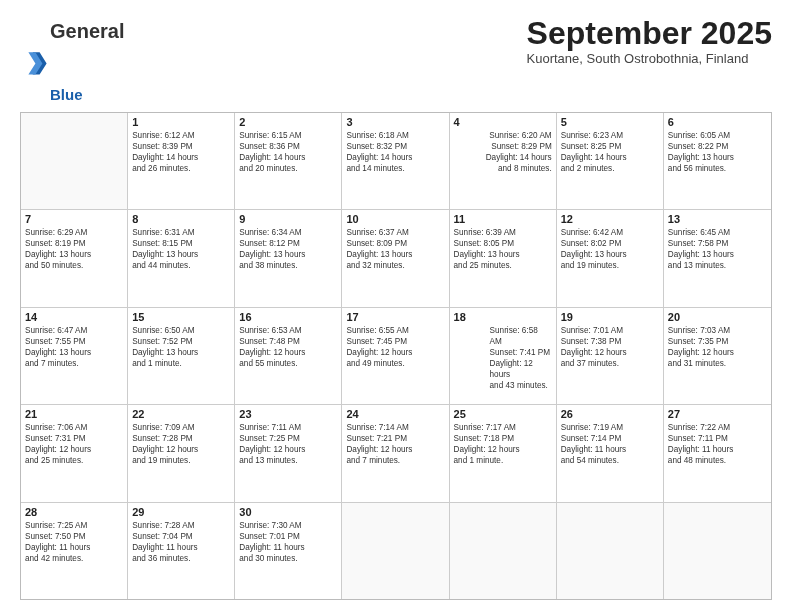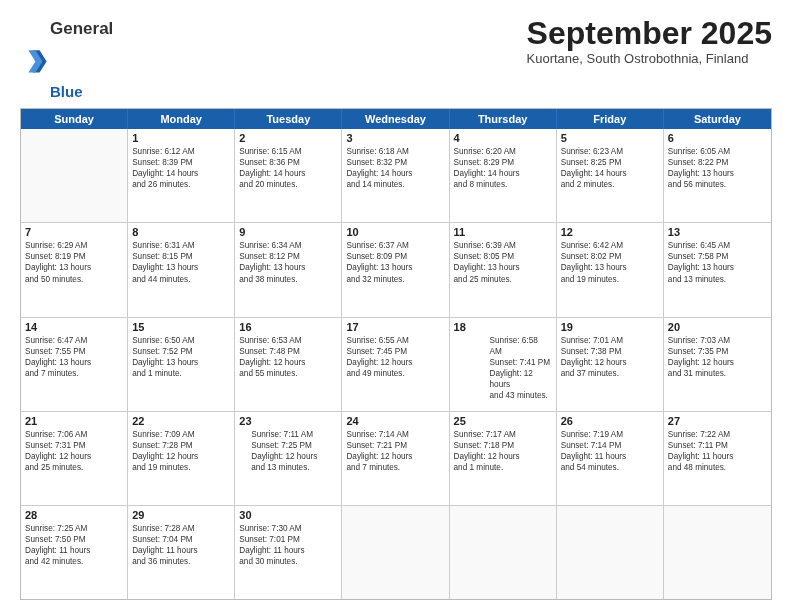--- a/index.html
+++ b/index.html
@@ -27,21 +27,21 @@
       display: flex;
       align-items: center;
       margin-top: 4px;
     }
     .logo-text {
       display: flex;
       flex-direction: column;
       line-height: 1.1;
     }
     .logo-general {
-      font-size: 17px;
+      font-size: 20px;
       font-weight: bold;
       color: #333;
     }
     .logo-blue {
       font-size: 15px;
       font-weight: bold;
       color: #1a5faa;
       margin-top: 45px;
     }
     .logo-icon {
@@ -138,30 +138,20 @@
       </div>
     </div>
     <div class="title-block">
       <div class="month-title">September 2025</div>
       <div class="location">Kuortane, South Ostrobothnia, Finland</div>
     </div>
   </div>
 
   <div class="calendar">
     <div class="outer-border">
-      <div class="cal-header">
-
-      <div class="cal-header-cell">Sunday</div>
-          <div class="cal-header-cell">Monday</div>
-          <div class="cal-header-cell">Tuesday</div>
-          <div class="cal-header-cell">Wednesday</div>
-          <div class="cal-header-cell">Thursday</div>
-          <div class="cal-header-cell">Friday</div>
-          <div class="cal-header-cell">Saturday</div>
-        </div>
       <div class="cal-body">
 
       <div class="cal-row">
             <div class="cal-cell empty"></div>
             <div class="cal-cell">
               <div class="day-num">1</div>
               <div class="cell-info" style="white-space: pre-line;">Sunrise: 6:12 AM
 Sunset: 8:39 PM
 Daylight: 14 hours
 and 26 minutes.</div>
@@ -175,21 +165,21 @@
             </div>
             <div class="cal-cell">
               <div class="day-num">3</div>
               <div class="cell-info" style="white-space: pre-line;">Sunrise: 6:18 AM
 Sunset: 8:32 PM
 Daylight: 14 hours
 and 14 minutes.</div>
             </div>
             <div class="cal-cell">
               <div class="day-num">4</div>
-              <div class="cell-info" style="white-space: pre-line;">Sunrise: 6:20 AM
+              <div class="cell-info" style="white-space: pre-line; text-align: right;">Sunrise: 6:20 AM
 Sunset: 8:29 PM
 Daylight: 14 hours
 and 8 minutes.</div>
             </div>
             <div class="cal-cell">
               <div class="day-num">5</div>
               <div class="cell-info" style="white-space: pre-line;">Sunrise: 6:23 AM
 Sunset: 8:25 PM
 Daylight: 14 hours
 and 2 minutes.</div>
@@ -314,21 +304,21 @@
             </div>
             <div class="cal-cell">
               <div class="day-num">22</div>
               <div class="cell-info" style="white-space: pre-line;">Sunrise: 7:09 AM
 Sunset: 7:28 PM
 Daylight: 12 hours
 and 19 minutes.</div>
             </div>
             <div class="cal-cell">
               <div class="day-num">23</div>
-              <div class="cell-info" style="white-space: pre-line; margin-left: 12px;">Sunrise: 7:11 AM
+              <div class="cell-info" style="white-space: pre-line;">Sunrise: 7:11 AM
 Sunset: 7:25 PM
 Daylight: 12 hours
 and 13 minutes.</div>
             </div>
             <div class="cal-cell">
               <div class="day-num">24</div>
               <div class="cell-info" style="white-space: pre-line;">Sunrise: 7:14 AM
 Sunset: 7:21 PM
 Daylight: 12 hours
 and 7 minutes.</div>

